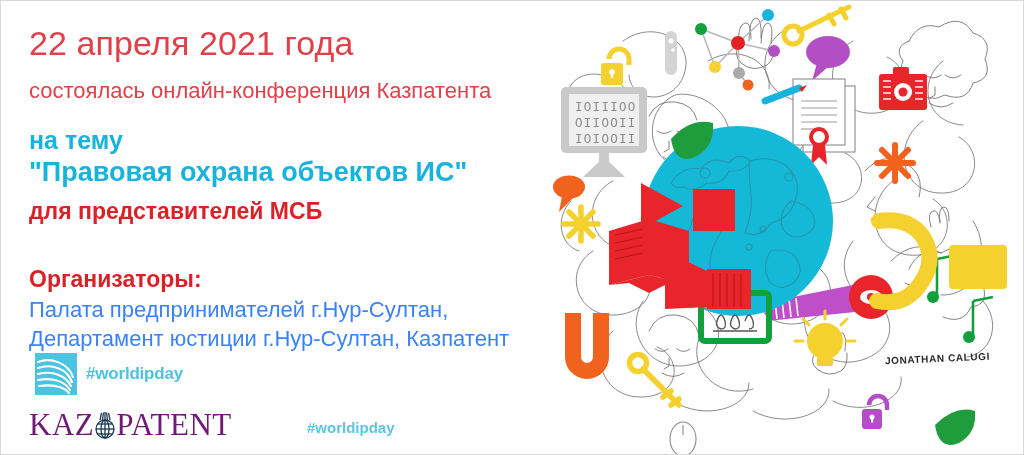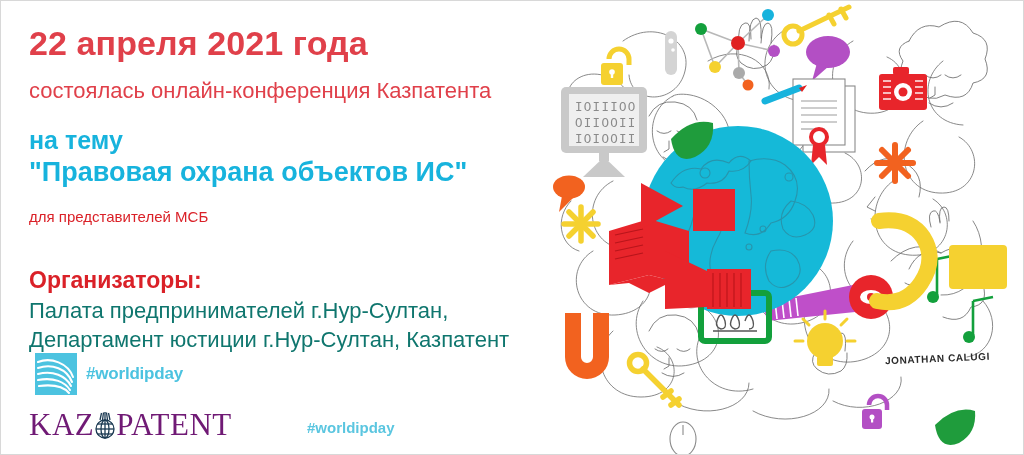--- a/index.html
+++ b/index.html
@@ -20,21 +20,21 @@
   
   .text-col {
     position: absolute;
     left: 28px;
     top: 22px;
     width: 560px;
     z-index: 5;
   }
   .line-date {
     font-size: 34px;
-    font-weight: 700;
+    font-weight: 400;
     color: #e0404a;
     line-height: 1.18;
     letter-spacing: 0.1px;
     white-space: nowrap;
   }
   .line-sub {
     font-size: 22px;
     font-weight: 400;
     color: #e0404a;
     line-height: 1.3;
@@ -51,40 +51,40 @@
   }
   .line-title {
     font-size: 27px;
     font-weight: 700;
     color: #17b3dd;
     line-height: 1.2;
     margin-top: 1px;
     white-space: nowrap;
   }
   .line-for {
-    font-size: 15px;
-    font-weight: 400;
+    font-size: 23px;
+    font-weight: 700;
     color: #da2128;
     line-height: 1.25;
-    margin-top: 19px;
+    margin-top: 8px;
     white-space: nowrap;
   }
 
   .org-block { margin-top: 40px; }
   .org-head {
     font-size: 23px;
     font-weight: 700;
     color: #da2128;
     line-height: 1.3;
     white-space: nowrap;
   }
   .org-line {
     font-size: 22px;
     font-weight: 400;
-    color: #0f766e;
+    color: #3b82f6;
     line-height: 1.33;
     white-space: nowrap;
   }
 
   
   .wipo-logo {
     position: absolute;
     left: 34px;
     top: 352px;
     display: flex;

